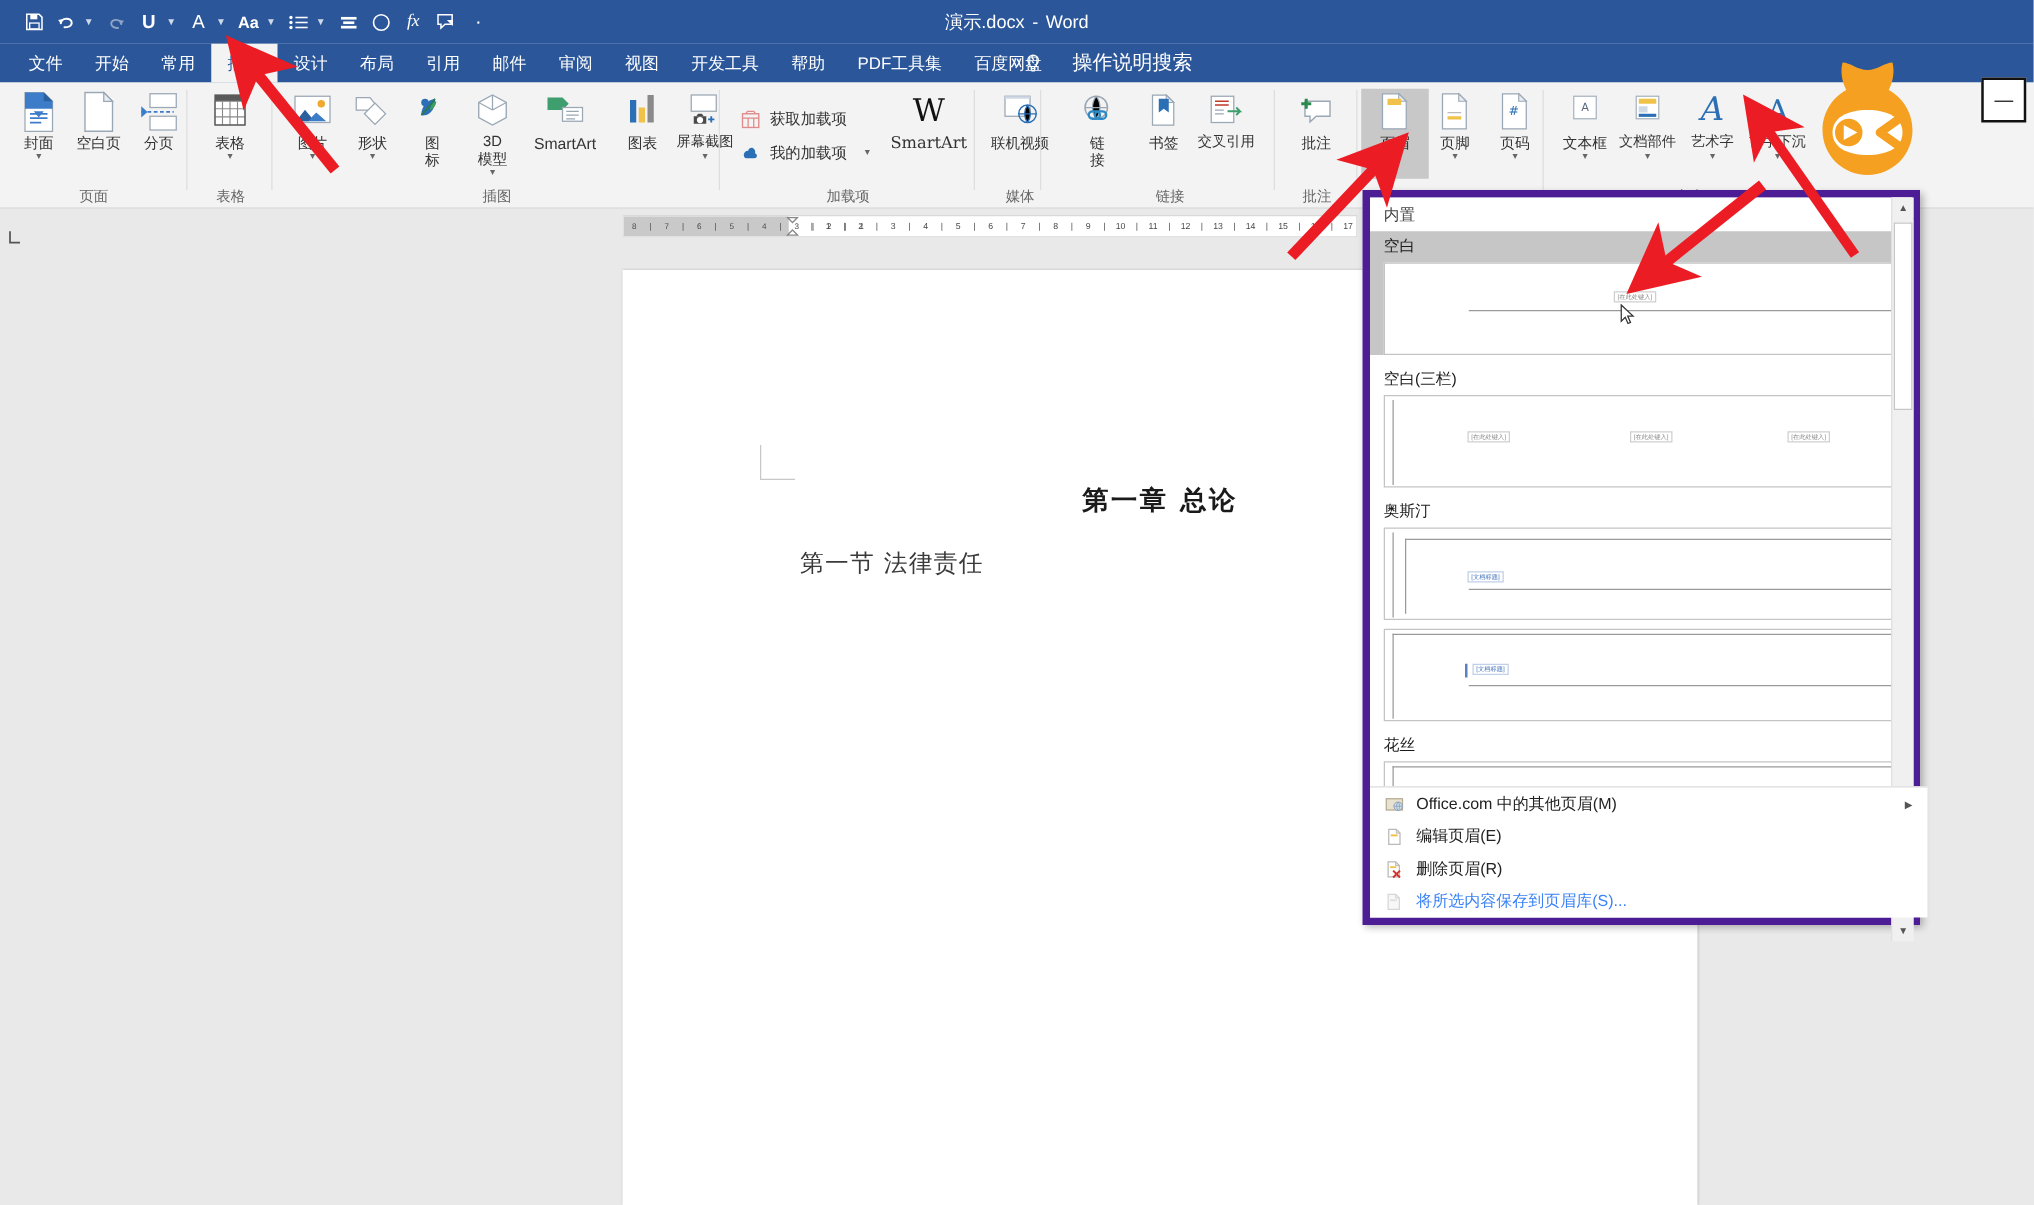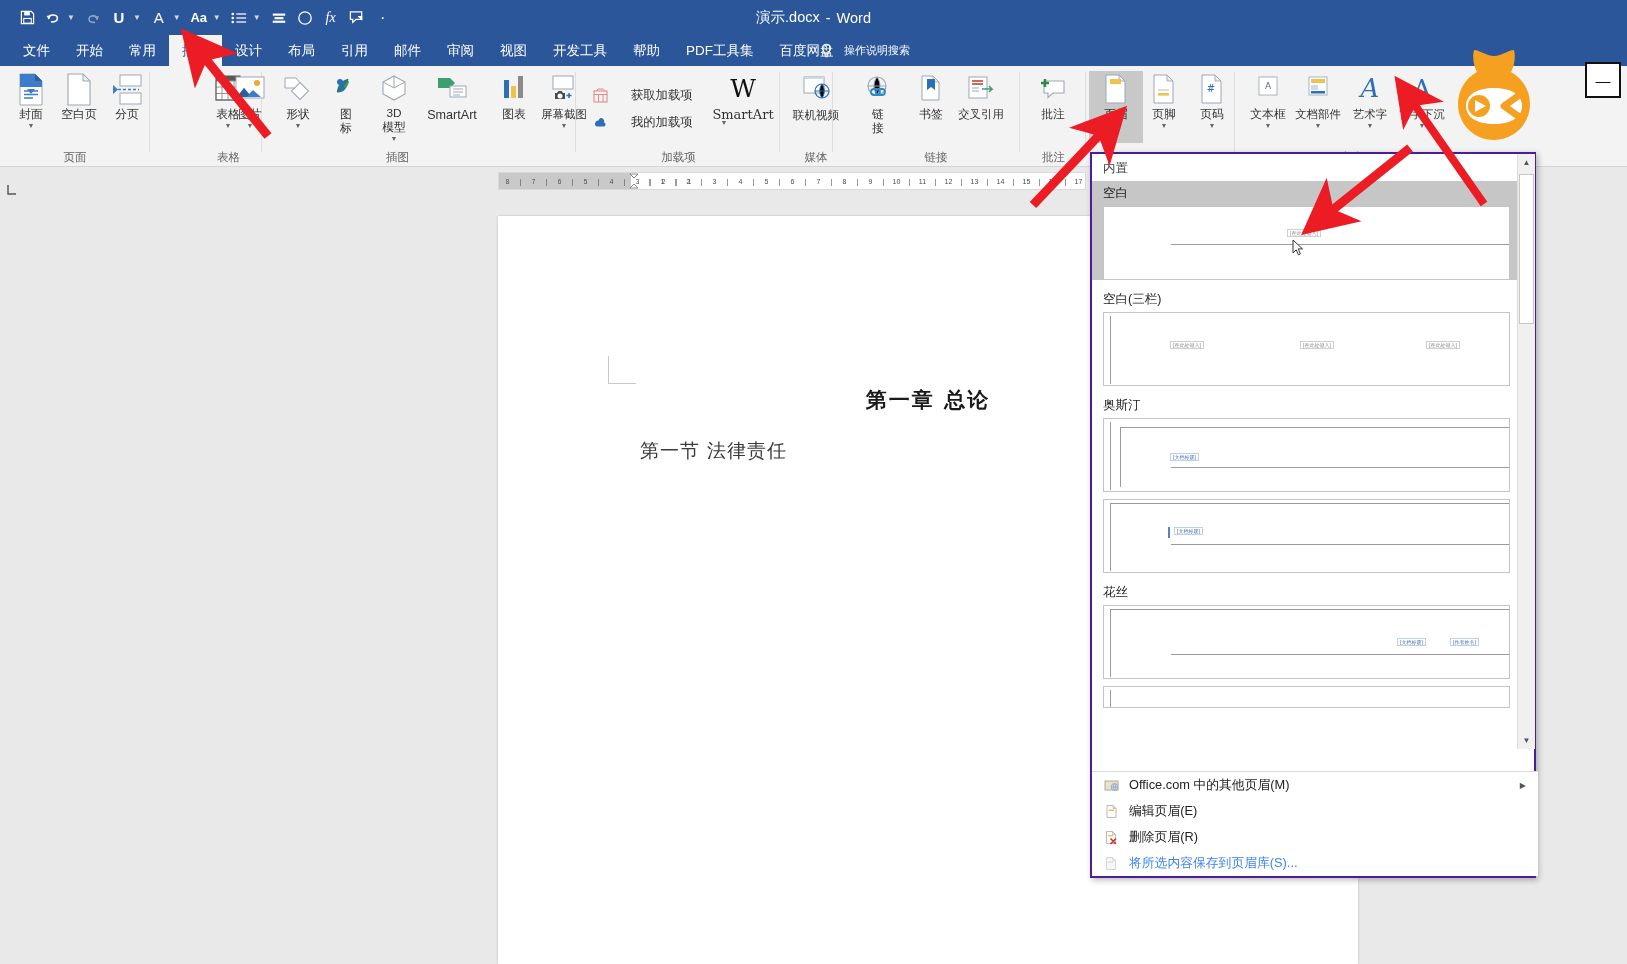--- a/index.html
+++ b/index.html
@@ -34,22 +34,22 @@
     position:absolute; left:0; top:35px; width:1627px; height:31px;
     background:#2b579a;
   }
   .tabs { position:absolute; left:10px; top:0; height:31px; display:flex; align-items:stretch; }
   .tab {
     height:31px; padding:0 13px; display:flex; align-items:center;
     font-size:13.5px; color:#ffffff; white-space:nowrap;
   }
   .tab.active { background:#f3f3f3; color:#2b579a; }
   .tellme {
-    position:absolute; left:820px; top:0; height:31px; display:flex; align-items:center; gap:11px;
-    font-size:11px; color:#ffffff; white-space:nowrap;
+    position:absolute; left:820px; top:0; height:31px; display:flex; align-items:center; gap:25px;
+    font-size:16px; color:#ffffff; white-space:nowrap;
   }
   .bulb { width:13px; height:16px; position:relative; display:inline-block; }
   .bulb svg { display:block; }
 
   
   .ribbon {
     position:absolute; left:0; top:66px; width:1627px; height:101px;
     background:#f3f3f3; border-bottom:1px solid #d4d4d4;
   }
   .rgroup { position:absolute; top:0; height:101px; }
@@ -63,21 +63,21 @@
     display:flex; flex-direction:column; align-items:center; justify-content:flex-start;
     font-size:11.8px; color:#333; line-height:1.12; text-align:center;
   }
   .bigbtn .ico { height:36px; display:flex; align-items:center; justify-content:center; }
   .bigbtn .lbl { margin-top:1px; }
   .bigbtn .lbl2 { }
   .bigbtn .car { font-size:7px; color:#666; margin-top:1px; }
   .bigbtn.sel { background:#c8c8c8; }
 
   .smallbtn {
-    position:absolute; height:22px; display:flex; align-items:center; gap:23px;
+    position:absolute; height:22px; display:flex; align-items:center; gap:8px;
     font-size:12.3px; color:#333; padding:0 3px; white-space:nowrap;
   }
   .smallbtn .sico { width:16px; height:16px; display:flex; align-items:center; justify-content:center; }
 
   
   .canvas { position:absolute; left:0; top:167px; width:1627px; height:797px; background:#e9e9e9; }
   .corner-tab {
     position:absolute; left:4px; top:11px; width:20px; height:20px;
     background:#e9e9e9; font-size:10px; color:#444;
     display:flex; align-items:flex-end; justify-content:flex-start;
@@ -107,22 +107,22 @@
     font-family:"DejaVu Serif","Liberation Serif",serif; letter-spacing:2px;
   }
   .sec-title {
     position:absolute; left:142px; top:222px;
     font-size:19px; color:#3a3a3a;
     font-family:"DejaVu Serif","Liberation Serif",serif; letter-spacing:1px;
   }
 
   
   .gallery {
-    position:absolute; left:1090px; top:152px; width:446px; height:726px;
-    background:#ffffff; border:2px solid #4c1d95;
+    position:absolute; left:1090px; top:152px; width:446px; height:588px;
+    background:#ffffff; border:6px solid #4c1d95;
     box-shadow:2px 2px 6px rgba(0,0,0,.28);
   }
   .gal-scrollarea { position:absolute; left:0; top:0; width:446px; height:595px; overflow:hidden; }
   .gal-inner { position:absolute; left:0; top:0; width:429px; }
   .gal-group-title {
     padding:6px 0 4px 11px; font-size:12.5px; color:#444; background:#ffffff;
   }
   .gal-item { position:relative; }
   .gal-item .name {
     padding:4px 0 4px 11px; font-size:12.5px; color:#1b1b1b; font-weight:normal;
@@ -317,21 +317,21 @@
               <path d="M2 16.5h26" stroke="#3d7cc9" stroke-width="1.3" stroke-dasharray="3 2"></path>
               <path d="M2 12v9l5-4.5z" fill="#3d7cc9"></path>
             </svg>
         </span>
         <span class="lbl">分页</span>
       </div>
       <div class="glabel" style="width:150px;">页面</div>
       <div class="sep"></div>
     </div>
 
-    <div class="rgroup" style="left:151px; width:67px;margin-left:44px;">
+    <div class="rgroup" style="left:151px; width:67px;">
       <div class="bigbtn" style="left:6px;">
         <span class="ico">
           <svg width="30" height="33" viewBox="0 0 30 33">
               <rect x="3" y="3" width="24" height="5" fill="#595959"></rect>
               <rect x="3" y="8" width="24" height="19" fill="#ffffff" stroke="#8a8a8a" stroke-width="0.9"></rect>
               <path d="M9 8v19M15 8v19M21 8v19M3 14h24M3 20.5h24" stroke="#8a8a8a" stroke-width="0.9"></path>
               <rect x="3" y="3" width="24" height="24" fill="none" stroke="#595959" stroke-width="1"></rect>
             </svg>
         </span>
         <span class="lbl">表格</span>

